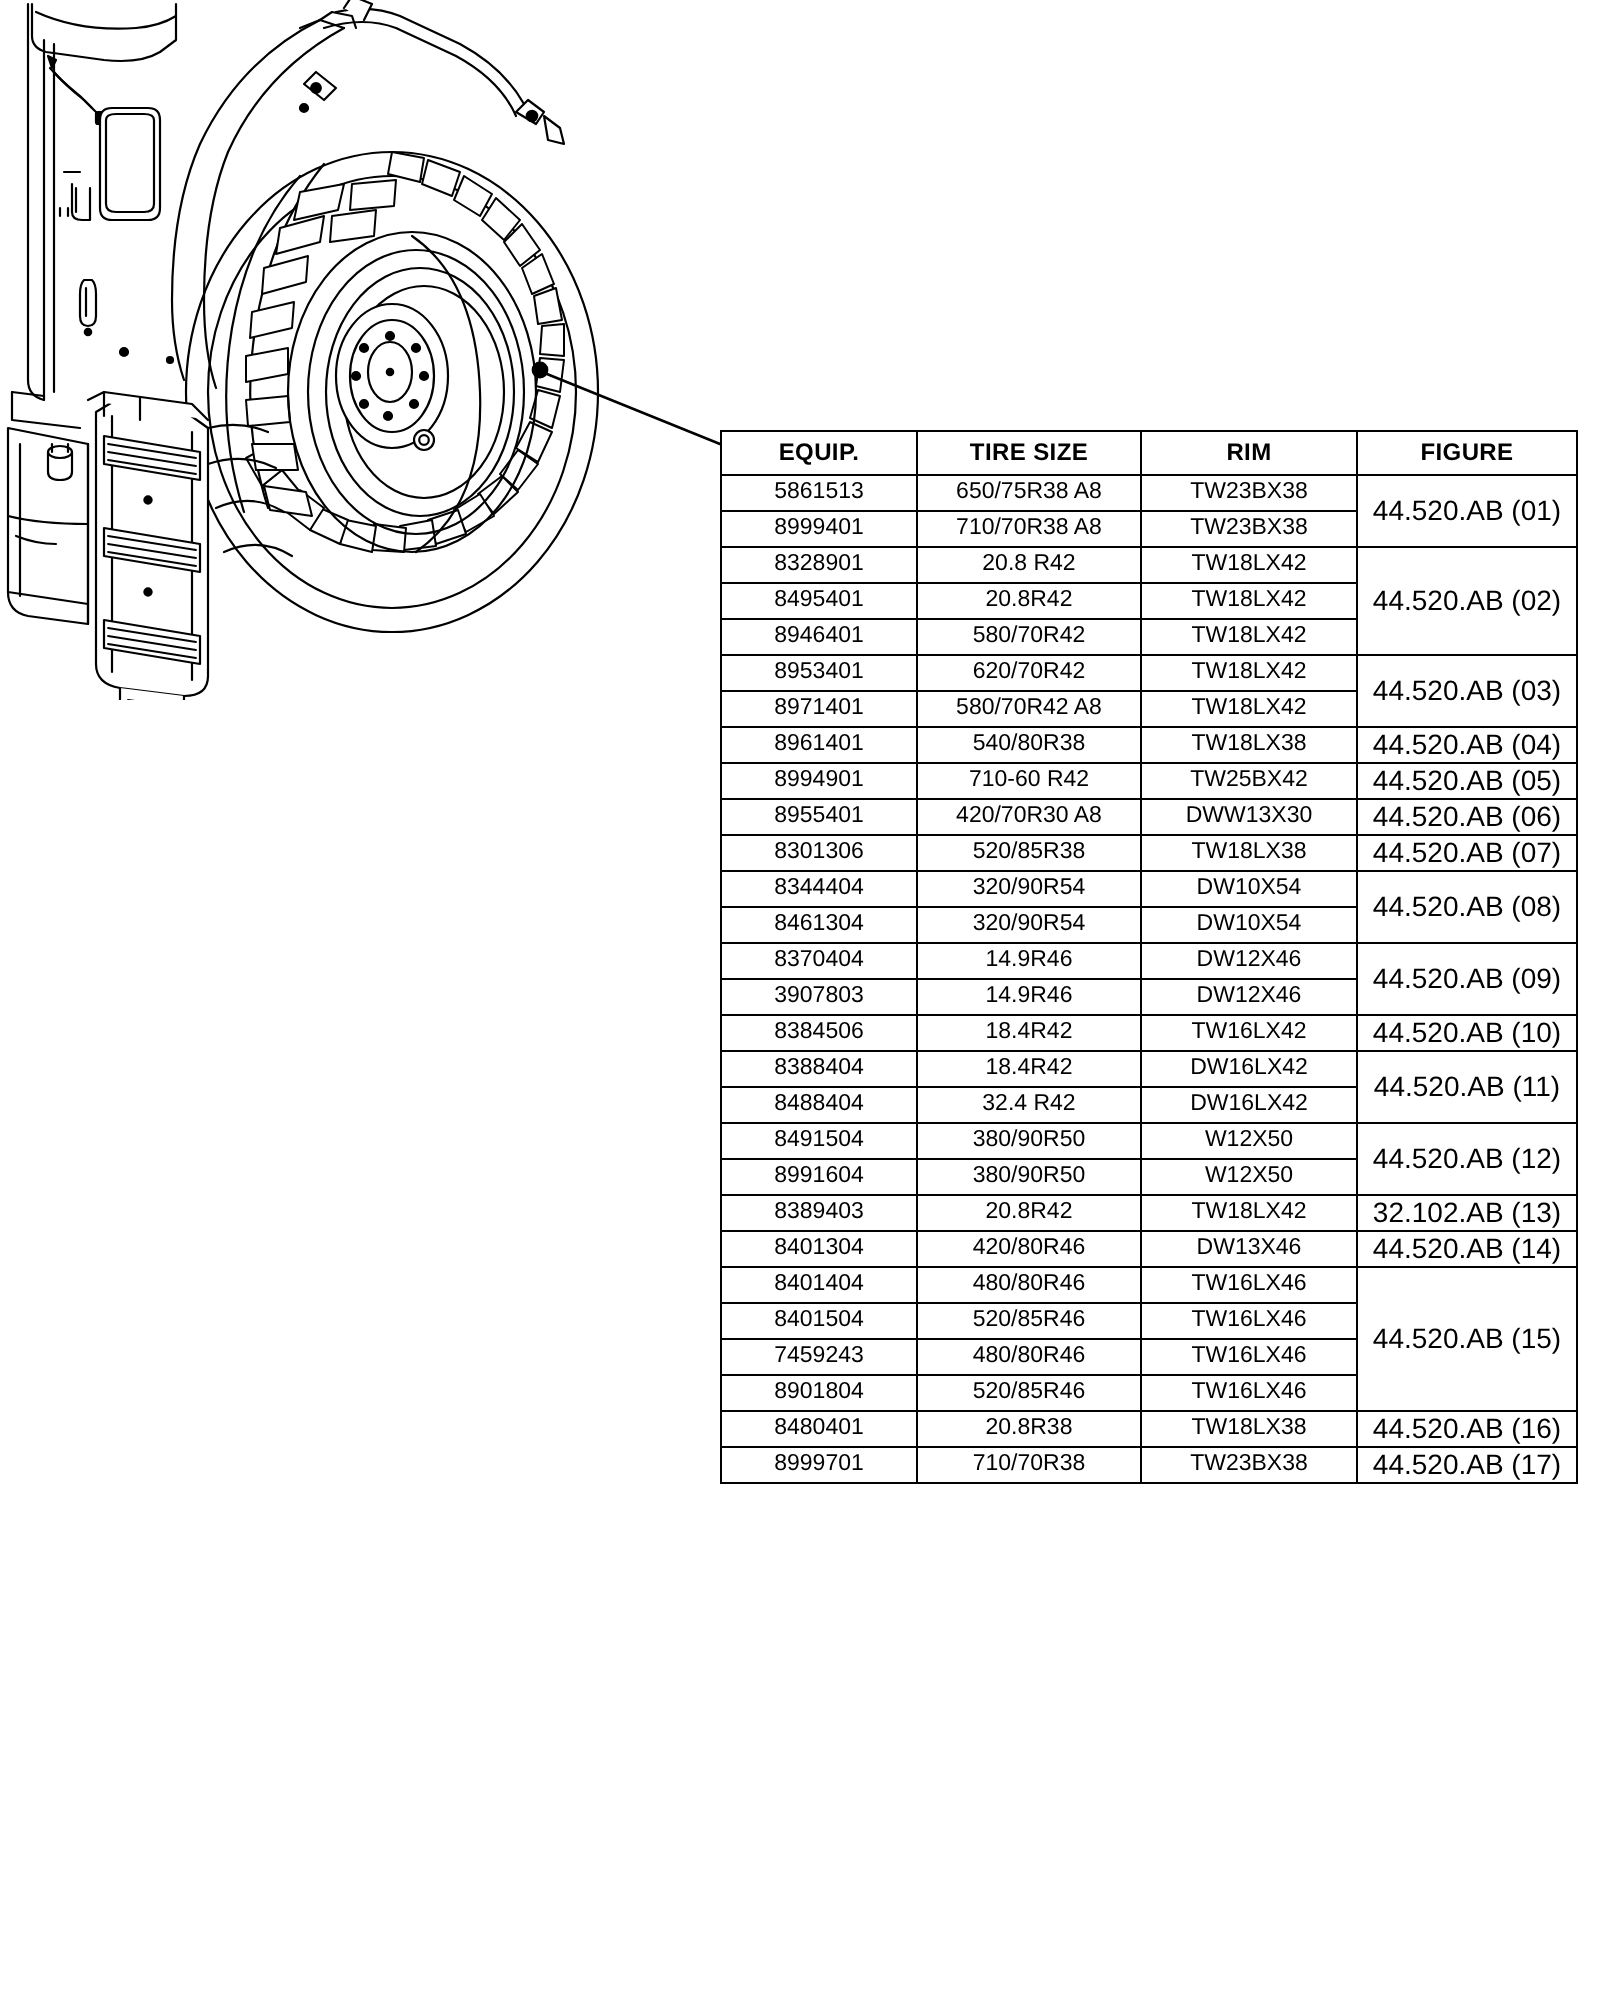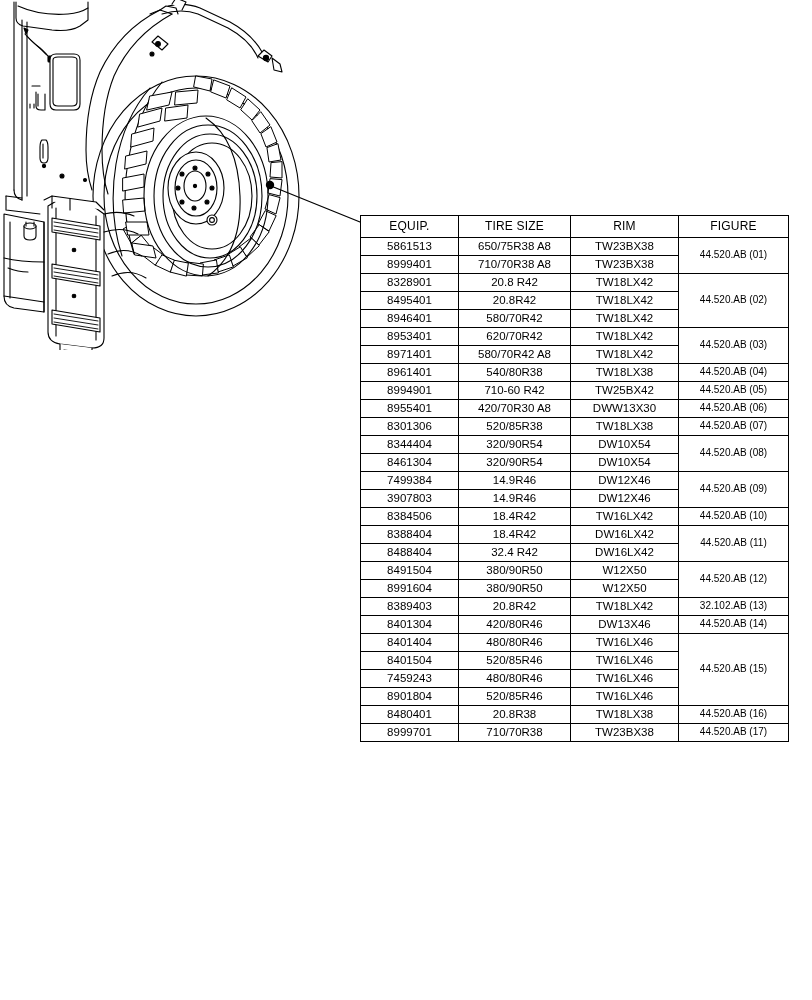--- a/index.html
+++ b/index.html
@@ -49,28 +49,28 @@
     vertical-align: middle;
     color: #000000;
     font-size: 11.5px;
     line-height: 1.05;
     padding: 0;
     height: 17px;
     white-space: nowrap;
   }
 
   table.parts th {
-    font-weight: normal;
+    font-weight: bold;
     font-size: 12px;
     height: 21px;
     letter-spacing: 0.2px;
   }
 
   table.parts td.figure-cell {
-    font-size: 10px;
+    font-size: 14px;
   }
 
   
   table.parts {
     border: 1.6px solid #000000;
   }
 </style>
 </head>
 <body>
 
@@ -355,21 +355,21 @@
           <td>320/90R54</td>
           <td>DW10X54</td>
           <td class="figure-cell" rowspan="2">44.520.AB (08)</td>
         </tr>
         <tr>
           <td>8461304</td>
           <td>320/90R54</td>
           <td>DW10X54</td>
         </tr>
         <tr>
-          <td>7499384</td>
+          <td>8370404</td>
           <td>14.9R46</td>
           <td>DW12X46</td>
           <td class="figure-cell" rowspan="2">44.520.AB (09)</td>
         </tr>
         <tr>
           <td>3907803</td>
           <td>14.9R46</td>
           <td>DW12X46</td>
         </tr>
         <tr>

